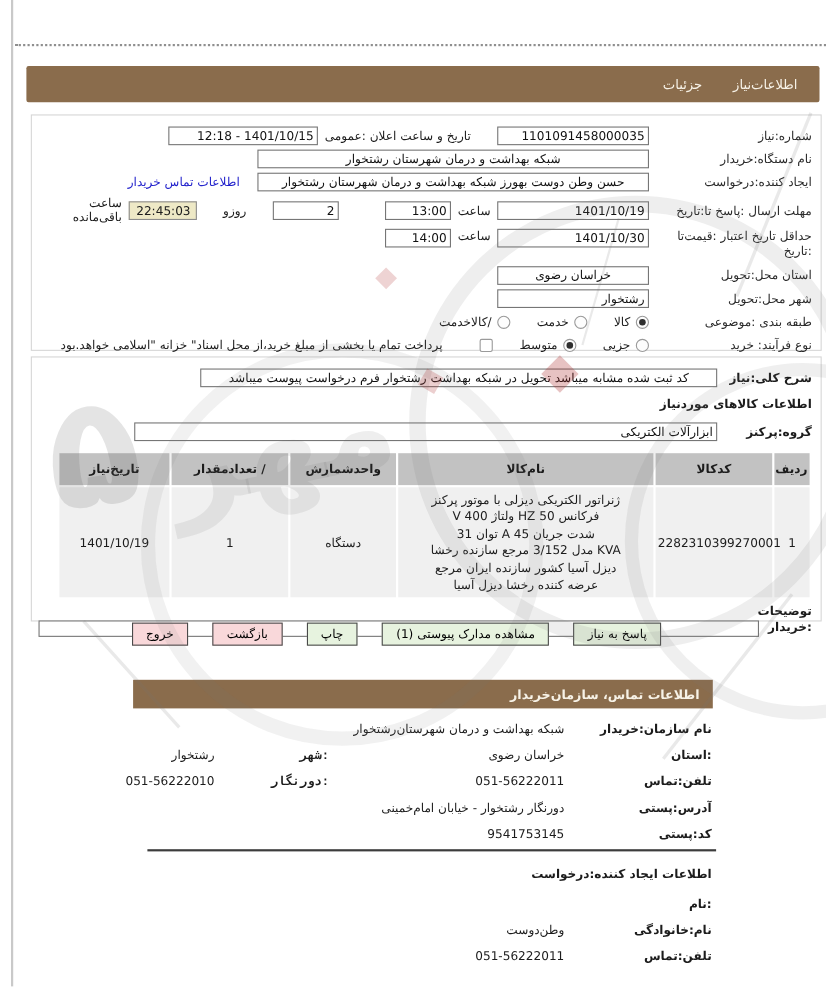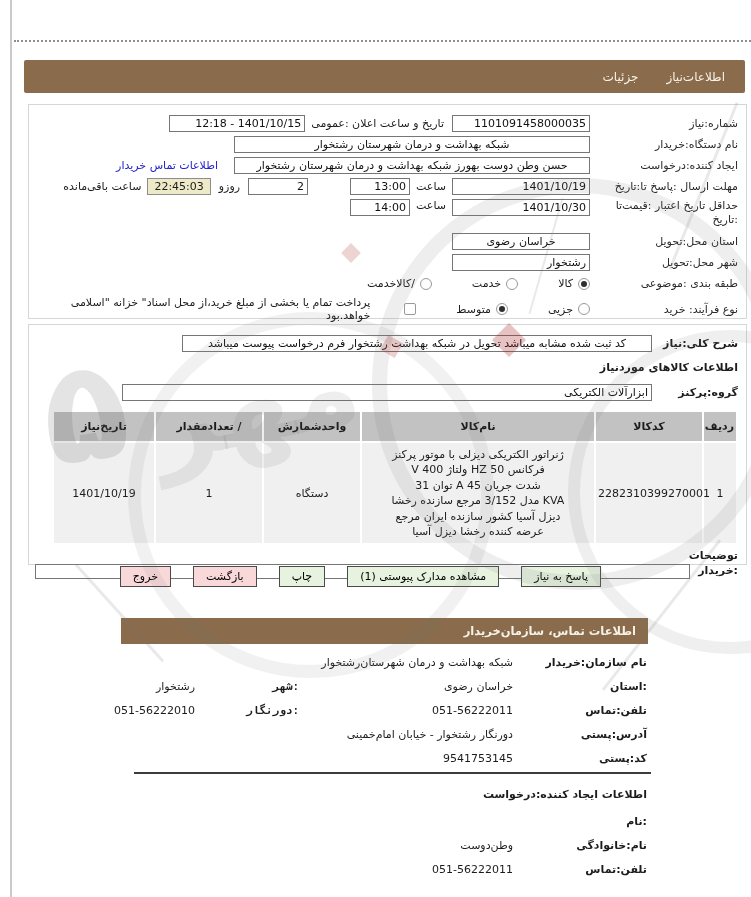--- a/index.html
+++ b/index.html
@@ -19,29 +19,29 @@
   .f-row{display:flex;align-items:center;margin-bottom:4px;min-height:17px;}
   .f-row.top{align-items:flex-start;}
   .lbl{flex:none;width:148px;color:#2a2a2a;}
   .lbl.two{line-height:1.3;}
   .inp{height:17px;border:1px solid #767676;background:#fff;box-sizing:border-box;
        font-family:"DejaVu Sans",sans-serif;font-size:11px;padding:0 3px;color:#111;}
   .w138{width:138px;} .w112{width:136px;} .w60{width:60px;} .w356{width:356px;}
   .w470{width:470px;} .w530{width:530px;}
   .num{direction:ltr;text-align:right;}
   .cen{text-align:center;}
-  .gap8{margin-right:8px;} .gap6{margin-right:6px;} .gap42{margin-right:42px;}
+  .gap8{margin-right:24px;} .gap6{margin-right:6px;} .gap42{margin-right:42px;}
   .link{color:#2323cc;margin-right:16px;cursor:pointer;}
   .countdown{display:inline-block;background:#eee9c6;border:1px solid #8d8d8d;height:17px;
              line-height:16px;padding:0 6px;direction:ltr;text-align:center;min-width:58px;box-sizing:border-box;}
   .radio{flex:none;width:12px;height:12px;border:1px solid #9a9a9a;border-radius:50%;
          background:#fdfdfd;box-sizing:border-box;position:relative;}
   .radio.on::after{content:"";position:absolute;inset:2px;background:#2f2f2f;border-radius:50%;}
   .chk{flex:none;width:12px;height:12px;border:1px solid #9a9a9a;border-radius:2px;background:#fff;box-sizing:border-box;}
-  .opt{display:flex;align-items:center;gap:5px;margin-left:40px;}
+  .opt{display:flex;align-items:center;gap:5px;margin-left:24px;}
   
   .g-row{display:flex;align-items:center;margin-bottom:9px;}
   .g-lbl{flex:none;width:86px;font-weight:bold;}
   #goods-heading{font-weight:bold;margin:3px 0 10px;}
   table.goods{border-collapse:separate;border-spacing:2px;width:684px;table-layout:fixed;}
   table.goods th{background:#c2c2c2;font-weight:bold;height:29px;text-align:center;font-size:11px;padding:0 2px;}
   table.goods td{background:#f0f0f0;text-align:center;vertical-align:middle;font-size:11px;padding:4px 2px;}
   td.name{white-space:pre-line;line-height:1.4;}
   .notes-row{display:flex;align-items:flex-end;margin-top:4px;}
   .notes-lbl{flex:none;width:48px;font-weight:bold;line-height:1.35;}

